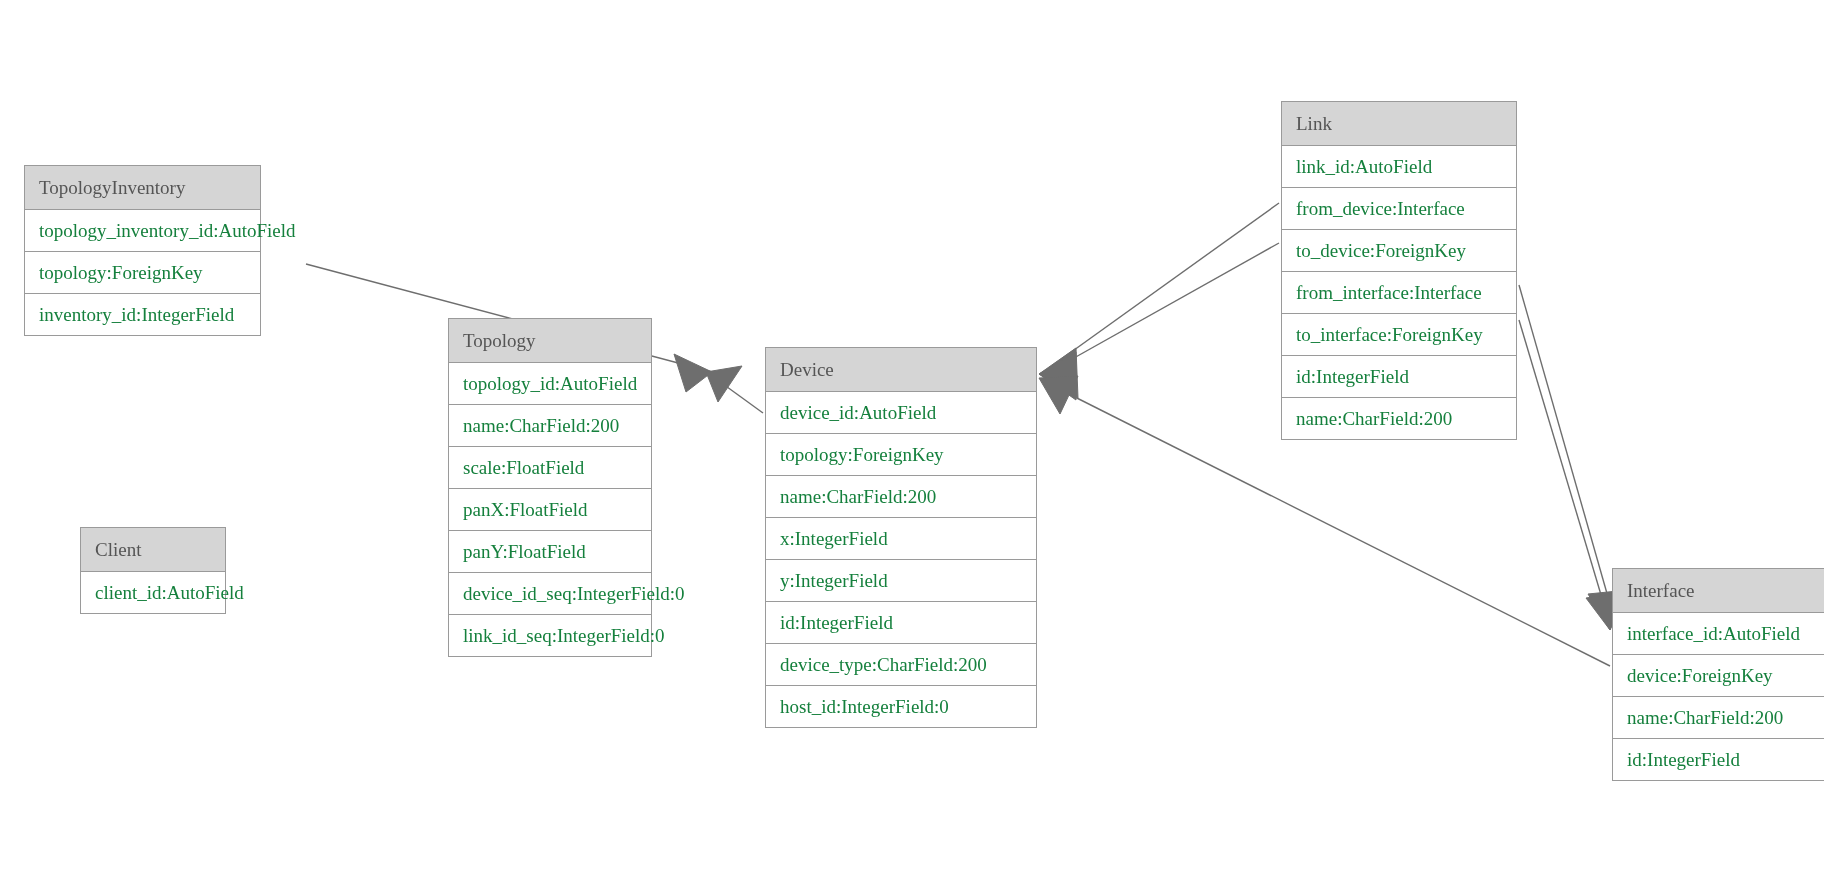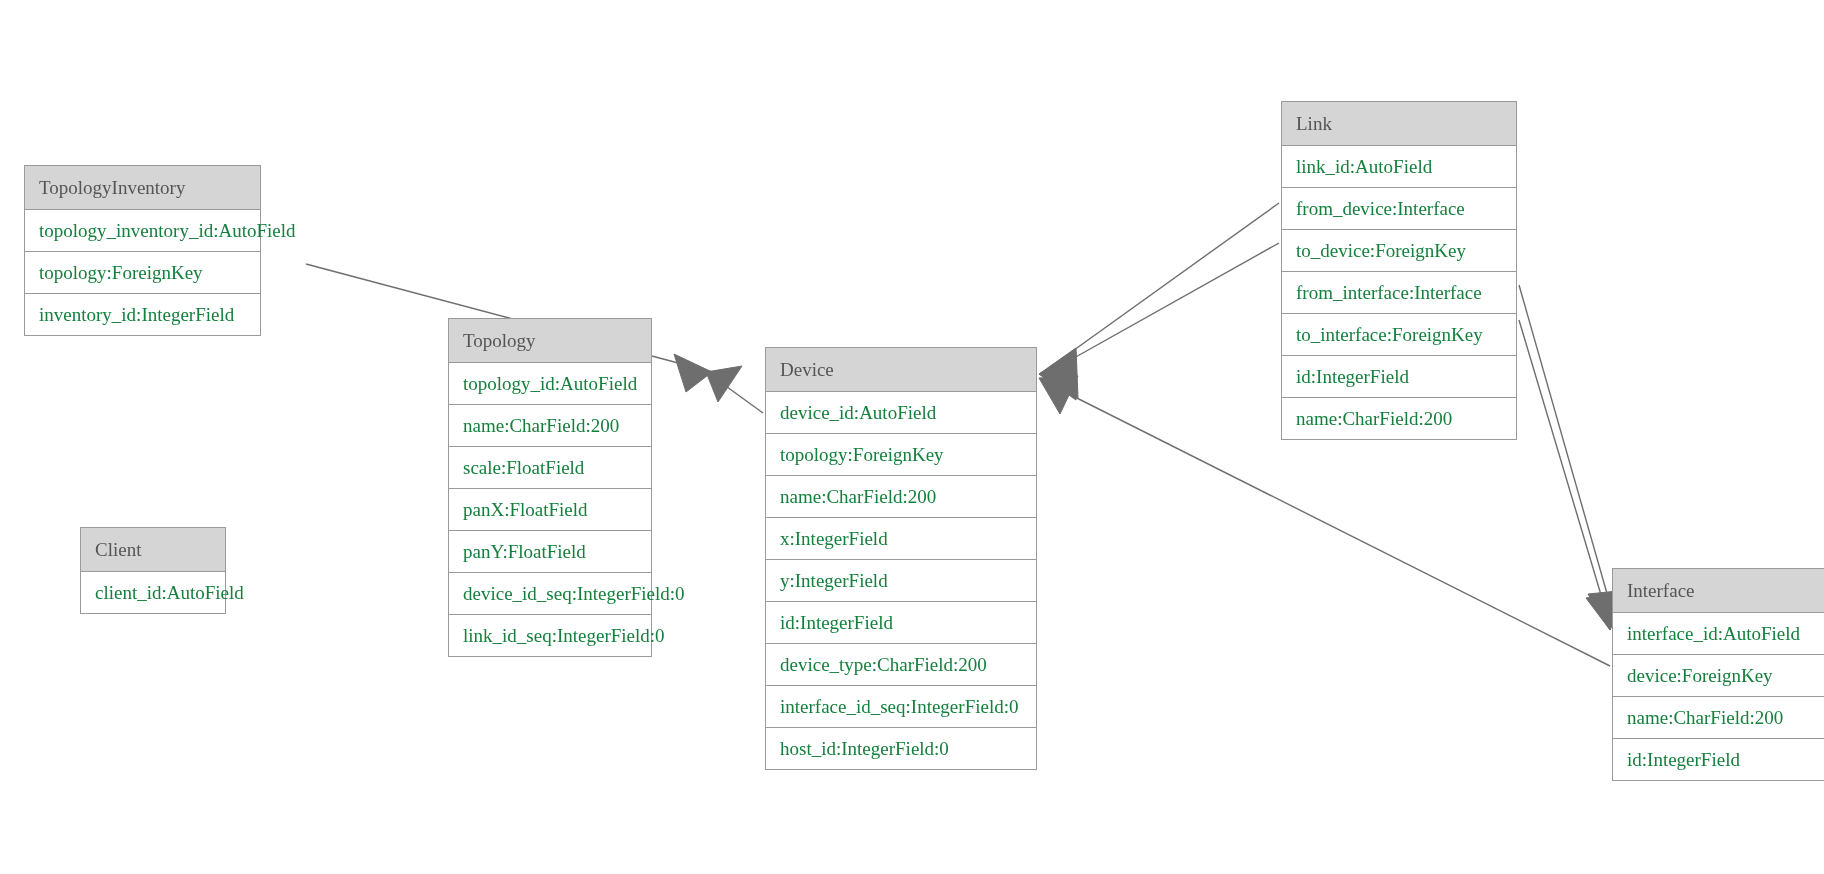--- a/index.html
+++ b/index.html
@@ -114,21 +114,20 @@
       </div>
       <div class="entity" style="left: 765px; top: 313px; width: 272px; margin-top: 34px;">
         <div class="entity-header">Device</div>
         <div class="entity-row">device_id:AutoField</div>
         <div class="entity-row">topology:ForeignKey</div>
         <div class="entity-row">name:CharField:200</div>
         <div class="entity-row">x:IntegerField</div>
         <div class="entity-row">y:IntegerField</div>
         <div class="entity-row">id:IntegerField</div>
         <div class="entity-row">device_type:CharField:200</div>
-        <div class="entity-row">interface_id_seq:IntegerField:0</div>
         <div class="entity-row">host_id:IntegerField:0</div>
       </div>
       <div class="entity" style="left: 1281px; top: 101px; width: 236px;">
         <div class="entity-header">Link</div>
         <div class="entity-row">link_id:AutoField</div>
         <div class="entity-row">from_device:Interface</div>
         <div class="entity-row">to_device:ForeignKey</div>
         <div class="entity-row">from_interface:Interface</div>
         <div class="entity-row">to_interface:ForeignKey</div>
         <div class="entity-row">id:IntegerField</div>

